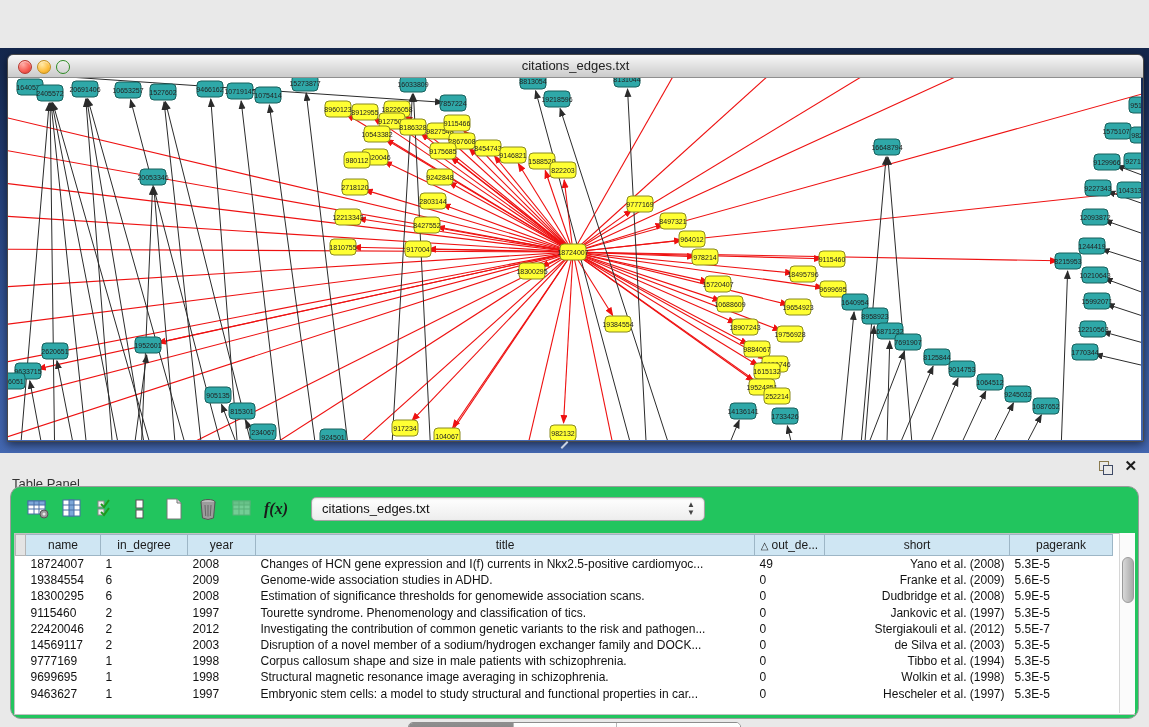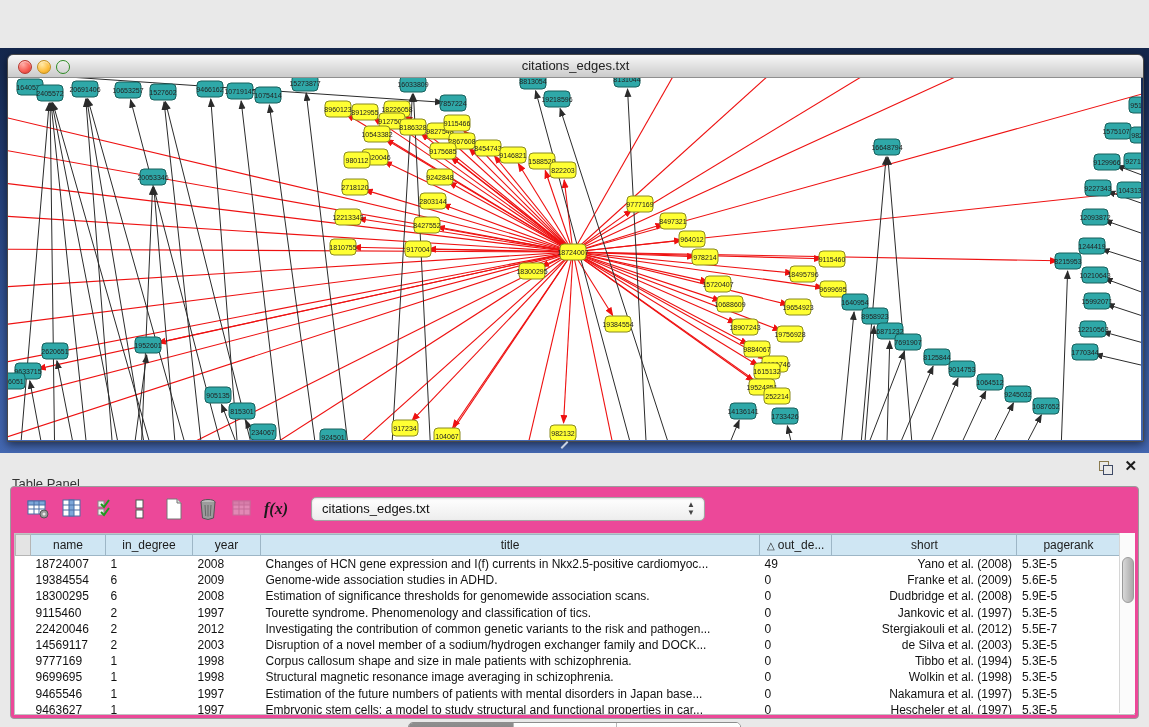--- a/index.html
+++ b/index.html
@@ -24,34 +24,34 @@
 
   
   .panel-header{position:absolute;left:0;top:405px;width:1149px;height:30px;background:#e9e9e9;}
   .panel-title{position:absolute;left:12px;top:16px;font-size:13px;line-height:30px;color:#333;}
   .float-icon{position:absolute;right:36px;top:8px;width:14px;height:14px;cursor:pointer;}
   .float-icon .sq1{position:absolute;left:0;top:0;width:8px;height:8px;border:1.5px solid #8a7a4e;}
   .float-icon .sq2{position:absolute;right:0;bottom:0;width:8px;height:8px;border:1.5px solid #3e4a66;background:#e9e9e9;}
   .close-icon{position:absolute;right:12px;top:4px;font-size:15px;font-weight:bold;color:#1b1b1b;cursor:pointer;}
 
   .panel-inner{position:absolute;left:10px;top:438px;width:1127px;height:231px;
-    background:#ec4899;border:1px solid #9b9b9b;border-radius:4px;}
+    background:#22c55e;border:1px solid #9b9b9b;border-radius:11px;}
   .toolbar{position:absolute;left:0;top:0;height:44px;width:100%;display:flex;align-items:center;padding-left:12px;box-sizing:border-box;}
   .tb-icon{width:30px;height:28px;margin-right:4px;display:flex;align-items:center;justify-content:center;cursor:pointer;}
   .tb-icon.disabled{opacity:.45;cursor:default;}
   .fx{font-family:"Liberation Serif",serif;font-style:italic;font-size:16px;font-weight:bold;color:#1a1a1a;}
   .combo{position:relative;margin-left:16px;width:392px;height:22px;border:1px solid #a3a3a3;border-radius:5px;
     background:linear-gradient(#ffffff,#ededed);box-shadow:inset 0 1px 2px rgba(0,0,0,.12);cursor:pointer;}
   .combo-text{position:absolute;left:10px;top:0;line-height:22px;font-size:13px;color:#111;}
   .combo-arrows{position:absolute;right:9px;top:3px;font-size:8px;line-height:8px;color:#444;text-align:center;}
 
   .table-wrap{position:absolute;left:3px;top:46px;width:1119px;height:180px;background:#fff;border:1px solid #c2c2c2;overflow:hidden;}
   table.data{border-collapse:collapse;table-layout:fixed;}
   table.data th{height:20px;background:#cfe6f3;border:1px solid #9db6c6;font-weight:normal;font-size:12px;color:#1b1b1b;
-    text-align:center;padding:0 7px;overflow:hidden;white-space:nowrap;}
+    text-align:center;padding:0 1px;overflow:hidden;white-space:nowrap;}
   table.data th.corner{background:#e4e4e4;border:1px solid #b5b5b5;}
   table.data td{height:16.2px;font-size:12px;color:#111;padding:0 5px;white-space:nowrap;overflow:hidden;border:none;}
   table.data td.c{text-align:right;}
   .sort-tri{font-size:10px;margin-right:3px;color:#222;}
   .vscroll{position:absolute;right:3px;top:46px;width:15px;height:180px;background:#fbfbfb;border-left:1px solid #d6d6d6;}
   .vthumb{position:absolute;left:2px;top:24px;width:10px;height:44px;border-radius:6px;
     background:linear-gradient(90deg,#d8d8d8,#a9a9a9);border:1px solid #9a9a9a;}
 
   
   .tabs-row{position:absolute;left:0;top:674px;width:1149px;display:flex;justify-content:center;}
@@ -585,30 +585,20 @@
               <td>9699695</td>
               <td>1</td>
               <td>1998</td>
               <td>Structural magnetic resonance image averaging in schizophrenia.</td>
               <td>0</td>
               <td class="c">Wolkin et al. (1998)</td>
               <td>5.3E-5</td>
             </tr>
             <tr>
               <td></td>
-              <td>9465546</td>
-              <td>1</td>
-              <td>1997</td>
-              <td>Estimation of the future numbers of patients with mental disorders in Japan base...</td>
-              <td>0</td>
-              <td class="c">Nakamura et al. (1997)</td>
-              <td>5.3E-5</td>
-            </tr>
-            <tr>
-              <td></td>
               <td>9463627</td>
               <td>1</td>
               <td>1997</td>
               <td>Embryonic stem cells: a model to study structural and functional properties in car...</td>
               <td>0</td>
               <td class="c">Hescheler et al. (1997)</td>
               <td>5.3E-5</td>
             </tr>
           </tbody>
       </table>

